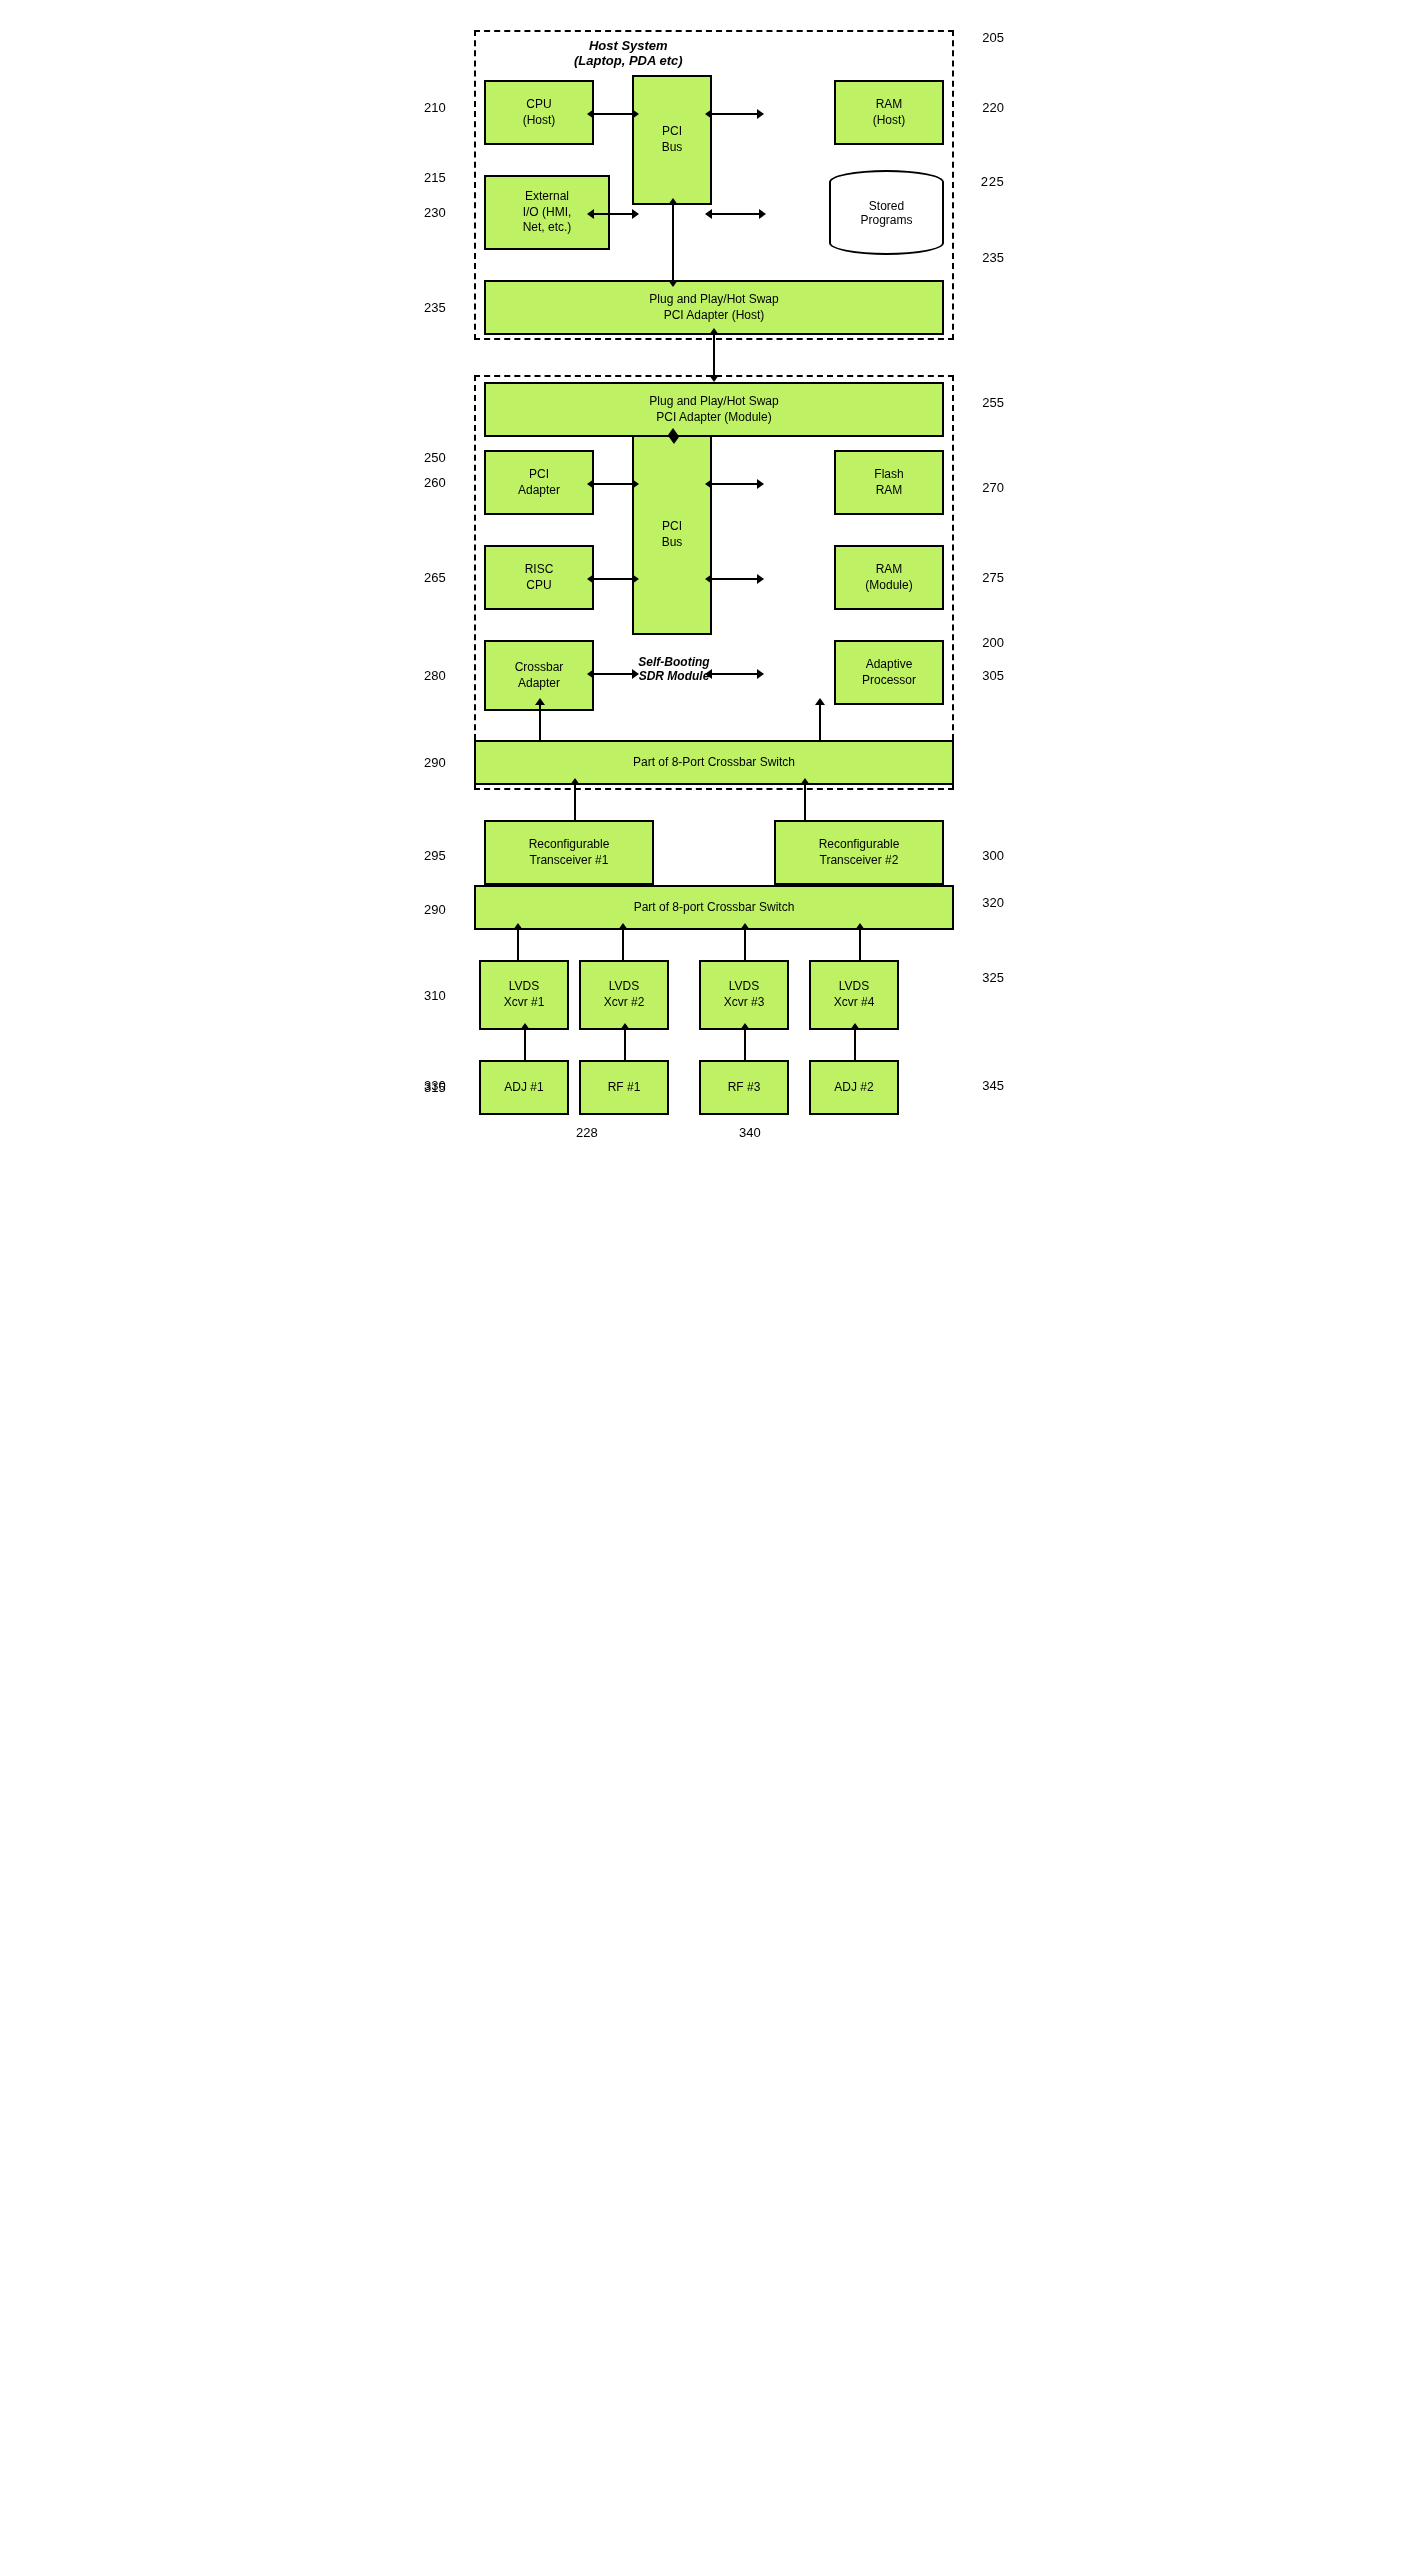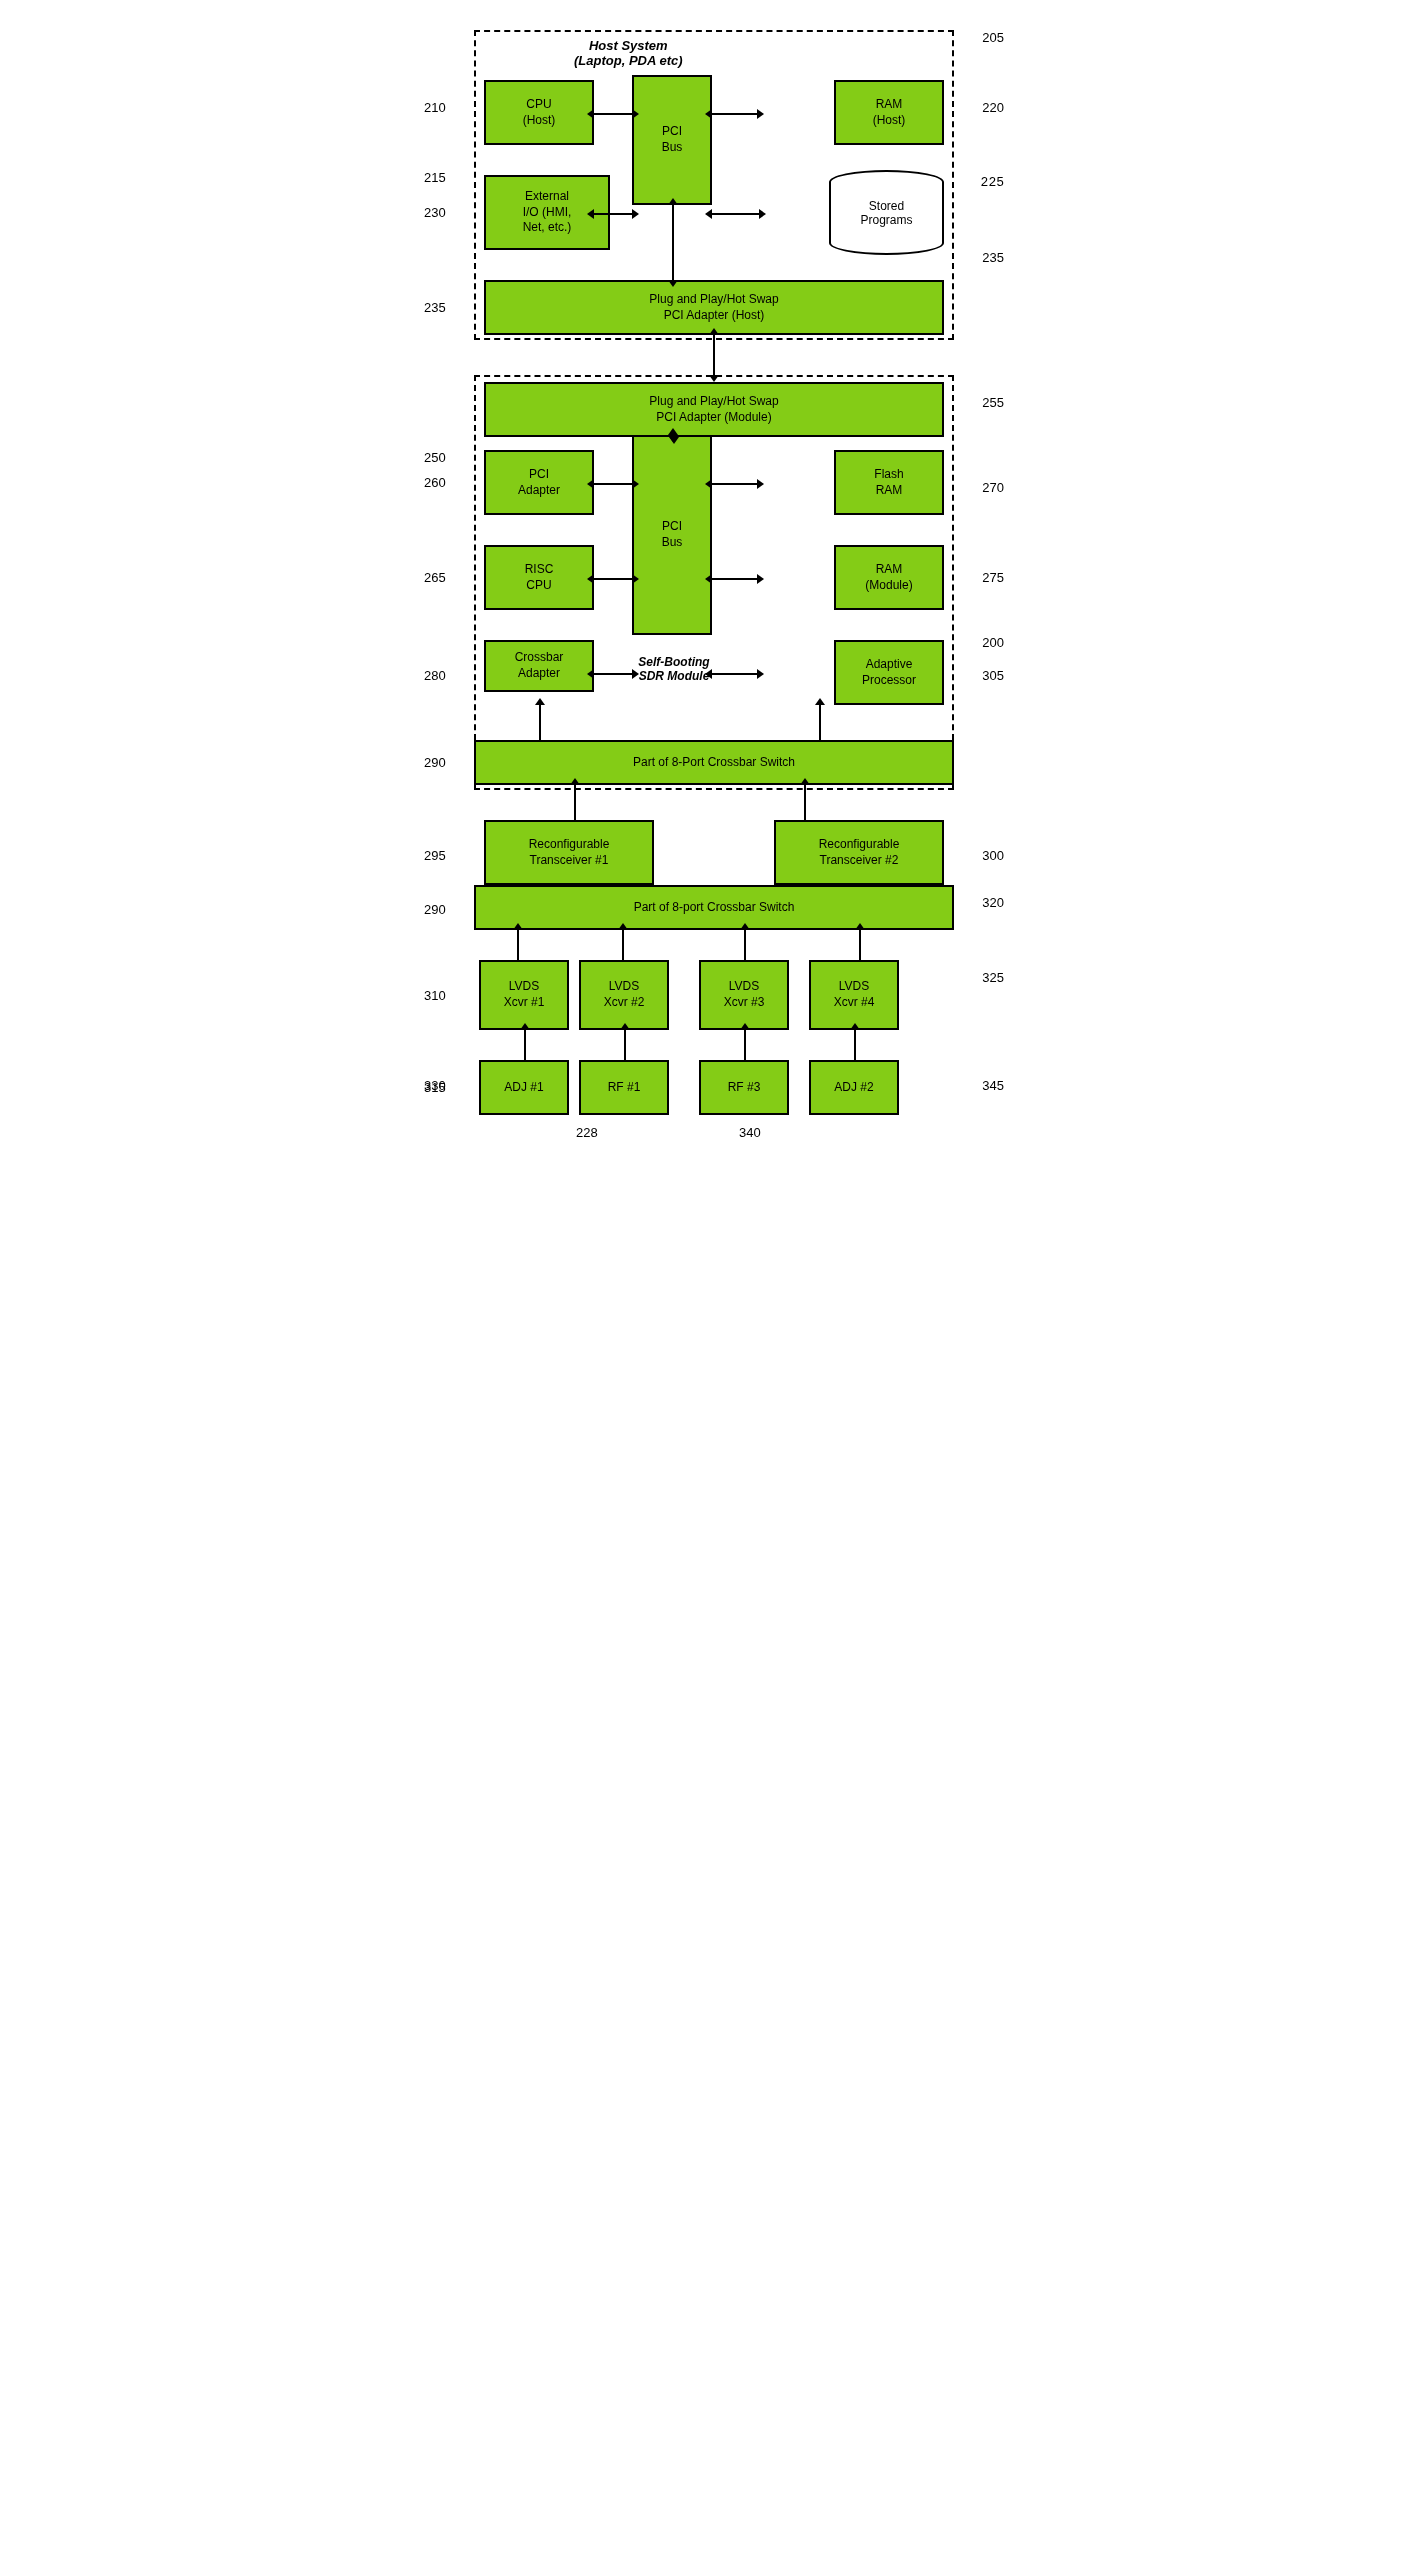--- a/index.html
+++ b/index.html
@@ -11,21 +11,21 @@
       justify-content: center;
       padding: 20px;
     }
     .diagram-container {
       position: relative;
       width: 600px;
       min-height: 1100px;
     }
     .block {
       border: 2px solid #000;
-      background: #84cc16;
+      background: #bef264;
       text-align: center;
       display: flex;
       align-items: center;
       justify-content: center;
       position: absolute;
       font-size: 12px;
       line-height: 1.3;
     }
     .dashed-box {
       border: 2px dashed #000;
@@ -205,21 +205,21 @@
   </div>
 
   <span class="label-ref" style="left:10px; top:550px;">265</span>
 
   <div class="block" style="right:70px; top:525px; width:110px; height:65px;">
     <span>RAM<br>(Module)</span>
   </div>
 
   <span class="label-ref" style="right:10px; top:550px;">275</span>
 
-  <div class="block" style="left:70px; top:620px; width:110px; height:52px;">
+  <div class="block" style="left:70px; top:620px; width:110px; height:71px;">
     <span>Crossbar<br>Adapter</span>
   </div>
 
   <span class="label-ref" style="left:10px; top:648px;">280</span>
 
   <div class="block" style="right:70px; top:620px; width:110px; height:65px;">
     <span>Adaptive<br>Processor</span>
   </div>
 
   <span class="label-ref" style="right:10px; top:648px;">305</span>

